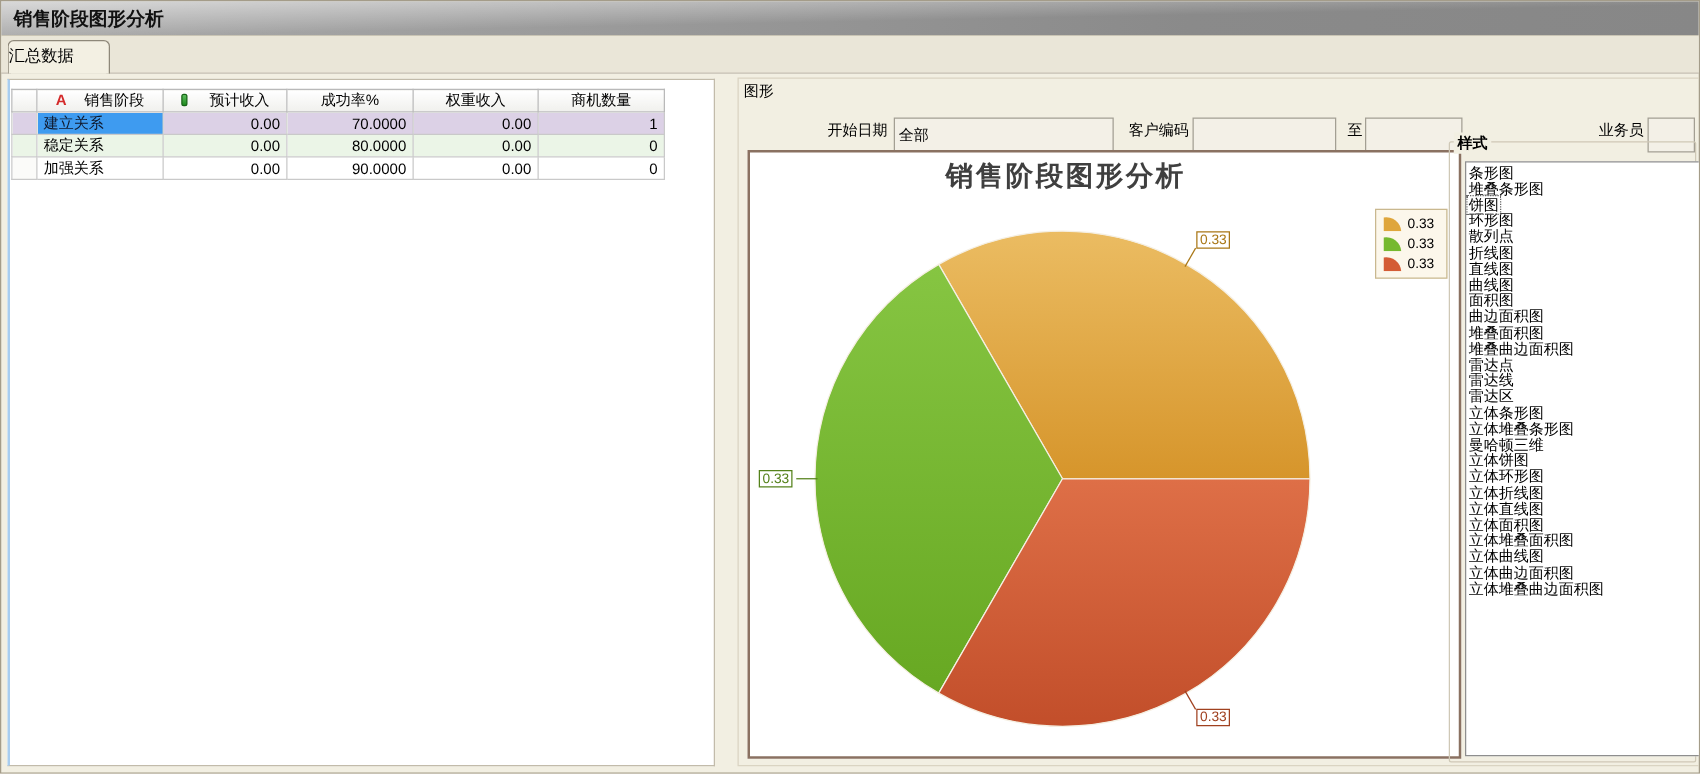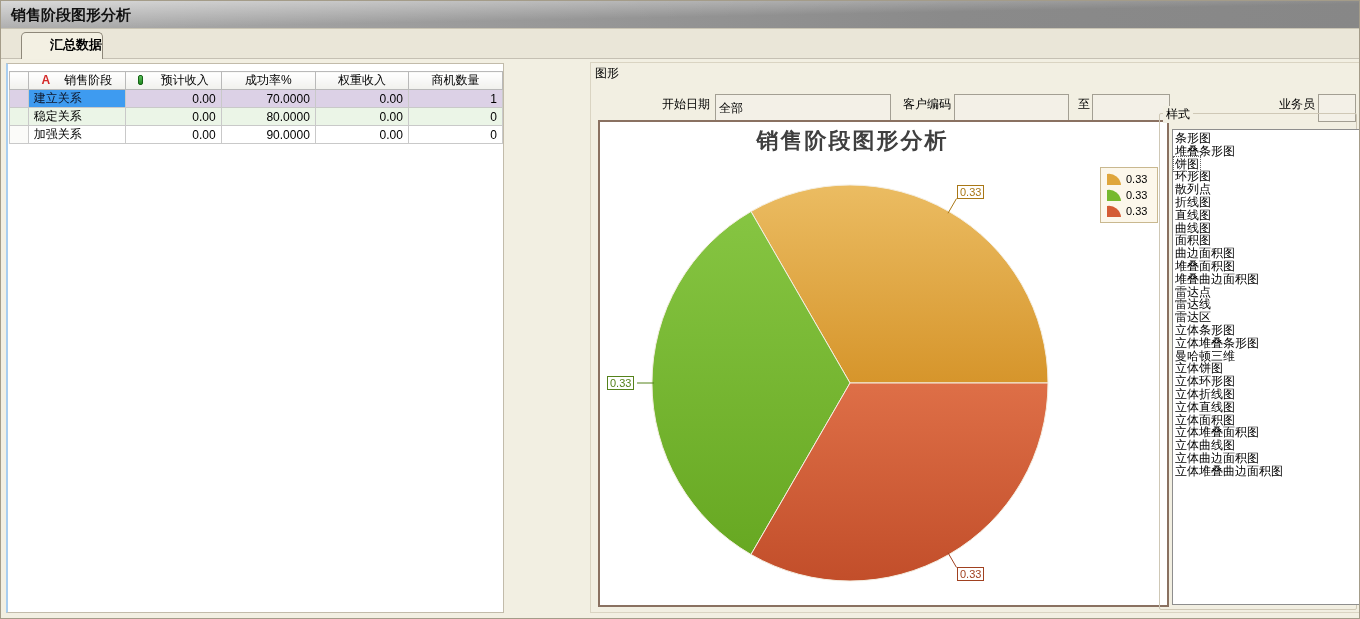--- a/index.html
+++ b/index.html
@@ -9,27 +9,27 @@
 
   
   .titlebar { position:absolute; left:0; top:0; width:100%; height:28px;
     background:linear-gradient(to bottom right, rgba(255,255,255,.55), rgba(255,255,255,0) 55%),
                linear-gradient(to right,#ABABAB,#8A8A8A 70%,#878787);
     border-bottom:1px solid #C9C4B4; }
   .titlebar .title { position:absolute; left:10px; top:5px; font-size:15px; font-weight:bold; color:#111; }
 
   
   .tabbar { position:absolute; left:0; top:28px; width:100%; height:29px; background:#EAE6D8; }
-  .tab { position:absolute; left:20px; top:3px; width:82px; height:27px; background:#F3F0E3;
+  .tab { position:absolute; left:5px; top:3px; width:82px; height:27px; background:#F3F0E3;
     border:1px solid #8E887A; border-bottom:none; border-radius:5px 5px 0 0;
-    font-weight:bold; font-size:13px; text-align:right; line-height:24px; z-index:3; }
+    font-weight:normal; font-size:13px; text-align:left; line-height:24px; z-index:3; }
   .content-border { position:absolute; left:0; top:57px; width:100%; height:1px; background:#8E887A; opacity:.45; }
 
   
-  .grid-panel { position:absolute; left:5px; top:62px; width:498px; height:550px; background:#FFFFFF;
+  .grid-panel { position:absolute; left:5px; top:62px; width:566px; height:550px; background:#FFFFFF;
     border:1px solid #C2BBAA; border-left:2px solid #A8CDEF; }
   table.grid { border-collapse:collapse; table-layout:fixed; margin:7px 0 0 1px; }
   table.grid th, table.grid td { border:1px solid #C9C9C9; height:18px; font-weight:normal;
     font-size:12px; padding:0 5px; overflow:hidden; white-space:nowrap; }
   table.grid th { background:linear-gradient(#FFFFFF,#F0F0ED); border-color:#B9B9B9; text-align:center; padding:0 2px; }
   td.num { text-align:right; }
   tr.sel td { background:#DCD1E6; }
   tr.sel td.stage-cell { background:#3E9BF0; color:#0f172a; }
   tr.alt td { background:#EBF5E7; }
   td.ind, th.ind { background:#FBFBF9; }
@@ -54,21 +54,21 @@
     line-height:12px; padding:0 2px; }
   .legend { position:absolute; left:500px; top:45px; width:58px; background:#FCF7EB;
     border:1px solid #C9B88F; padding:4px 4px 2px 5px; }
   .legend-row { display:flex; align-items:center; margin-bottom:3px; }
   .legend-row svg { margin-right:4px; }
   .legend-row span { font-size:11px; }
 
   
   .style-group { position:absolute; left:1158px; top:112px; width:198px; height:497px;
     border:1px solid #CFC8B6; border-radius:2px; }
-  .style-group > .glabel { position:absolute; left:3px; top:-8px; background:#F2EFE2; padding:0 3px; font-size:12px; }
+  .style-group > .glabel { position:absolute; left:3px; top:-8px; background:#F2EFE2; padding:0 3px; font-size:12px;font-weight:bold; }
   .style-list { position:absolute; left:12px; top:15px; width:212px; height:476px; background:#FFFFFF;
     border:1px solid #8E8E8E; overflow:hidden; padding:2px 0 0 1px; }
   .style-item { font-size:12px; line-height:12.8px; white-space:nowrap; }
   .style-item span { padding:0 1px; }
   .style-item.selected span { outline:1px dotted #666; }
 </style>
 </head>
 <body>
 
 <div id="window">

